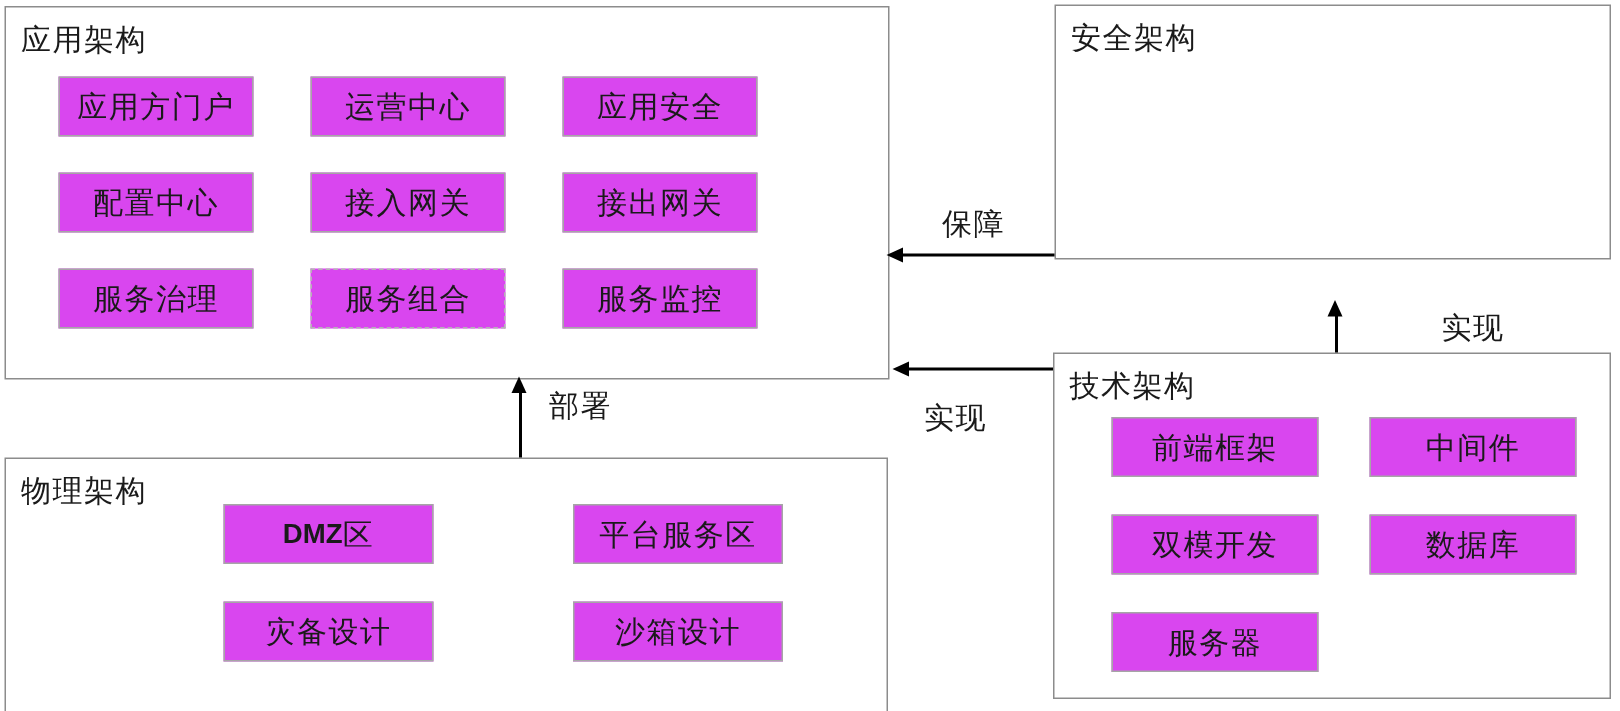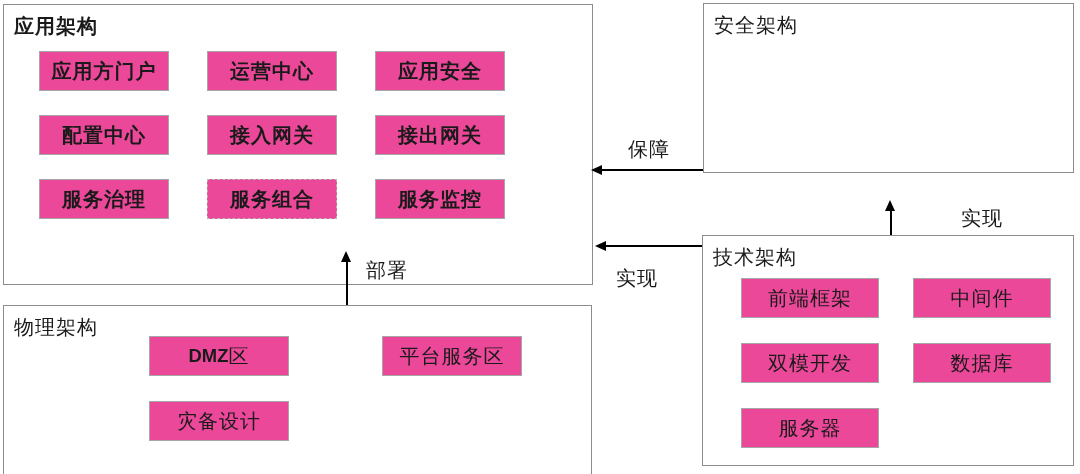--- a/index.html
+++ b/index.html
@@ -20,33 +20,33 @@
     background: #ffffff;
     box-sizing: border-box;
   }
   .group-title {
     position: absolute; left: 10px; top: 8px;
     font-size: 20px; letter-spacing: 1px; white-space: nowrap;
   }
   .items { position: absolute; display: grid; }
   .item {
     border: 1px solid var(--c-item-border, #a6a6a6);
-    background: #ec4899;
+    background: #d946ef;
     display: flex; align-items: center; justify-content: center;
     font-size: 20px; letter-spacing: 1px; white-space: nowrap;
     box-sizing: border-box;
   }
   .item.dashed { border: 1.5px dashed var(--c-dash-border, #b3b3b3); }
   .latin {
     font-family: "Liberation Sans", "DejaVu Sans", sans-serif;
     font-weight: bold; font-size: 0.92em; letter-spacing: 0;
   }
 
   
-  #group-application { left: 3px; top: 4px; width: 590px; height: 281px; font-weight: bold; }
+  #group-application { left: 3px; top: 4px; width: 590px; height: 249px; }
   #group-application .items {
     left: 35px; top: 46px;
     grid-template-columns: 130px 130px 130px;
     column-gap: 38px; row-gap: 24px; grid-auto-rows: 40px;
   }
   #group-security { left: 703px; top: 3px; width: 371px; height: 170px; }
   #group-security .items {
     left: 39px; top: 47px;
     grid-template-columns: 138px 138px;
     column-gap: 35px; row-gap: 21px; grid-auto-rows: 42px;
@@ -131,20 +131,21 @@
         <div class="item">服务器</div>
       </div>
   </section>
 
   <section class="group" id="group-physical">
     <div class="group-title">物理架构</div>
     <div class="items">
         <div class="item"><span class="latin">DMZ</span>区</div>
         <div class="item">平台服务区</div>
         <div class="item">灾备设计</div>
+        <div class="item">沙箱设计</div>
       </div>
   </section>
 
   <div>
     <div class="arrow-line v-line" id="arrow-deploy-line"></div>
     <div class="arrow-head head-up" id="arrow-deploy-head"></div>
     <div class="arrow-label" id="arrow-deploy-label">部署</div>
   </div>
 
   <div>

